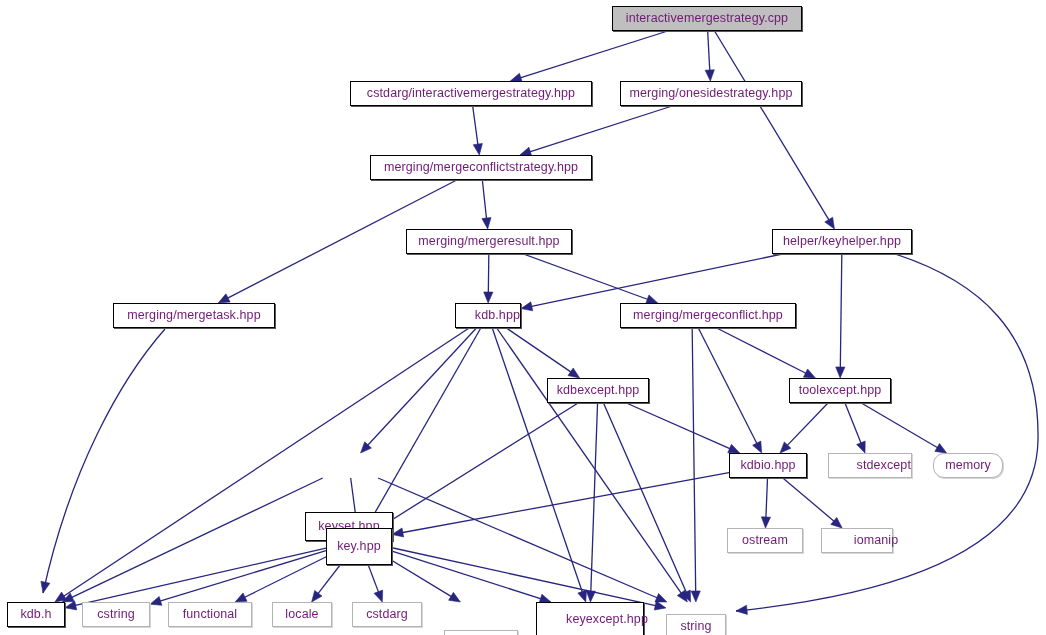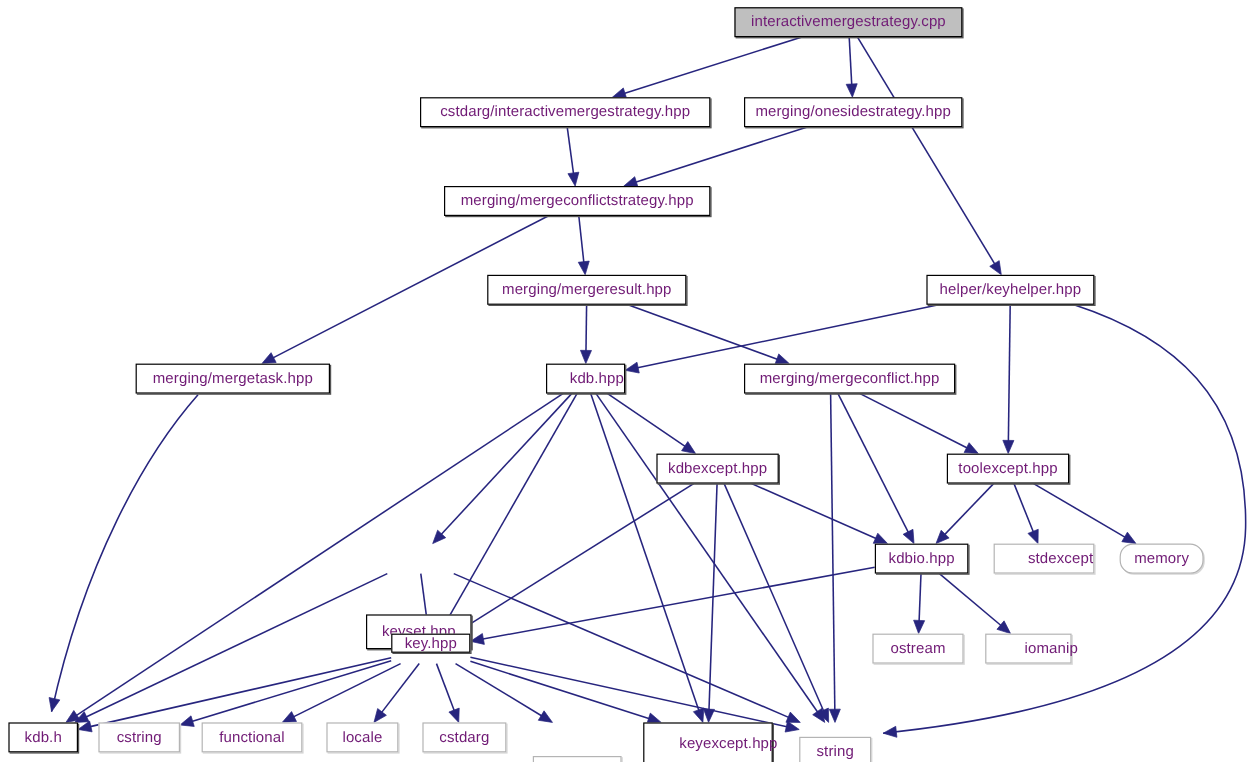--- a/index.html
+++ b/index.html
@@ -195,21 +195,21 @@
       </div>
       <div class="node-box kind-project" style="left: 729px; top: 453px; width: 78px; height: 25px;">
         <span class="node-label">kdbio.hpp</span>
       </div>
       <div class="node-box kind-system" style="left: 828px; top: 453px; width: 84px; height: 25px; justify-content: flex-end;">
         <span class="node-label">stdexcept</span>
       </div>
       <div class="node-box kind-system" style="left: 933px; top: 453px; width: 70px; height: 25px; border-radius: 11px;">
         <span class="node-label">memory</span>
       </div>
-      <div class="node-box kind-project" style="left: 326px; top: 528px; width: 66px; height: 16px;">
+      <div class="node-box kind-project" style="left: 326px; top: 528px; width: 66px; height: 37px;">
         <span class="node-label">key.hpp</span>
       </div>
       <div class="node-box kind-system" style="left: 727px; top: 528px; width: 76px; height: 25px;">
         <span class="node-label">ostream</span>
       </div>
       <div class="node-box kind-system" style="left: 821px; top: 528px; width: 72px; height: 25px; padding-left: 38px;">
         <span class="node-label">iomanip</span>
       </div>
       <div class="node-box kind-project" style="left: 7px; top: 602px; width: 58px; height: 25px;">
         <span class="node-label">kdb.h</span>

